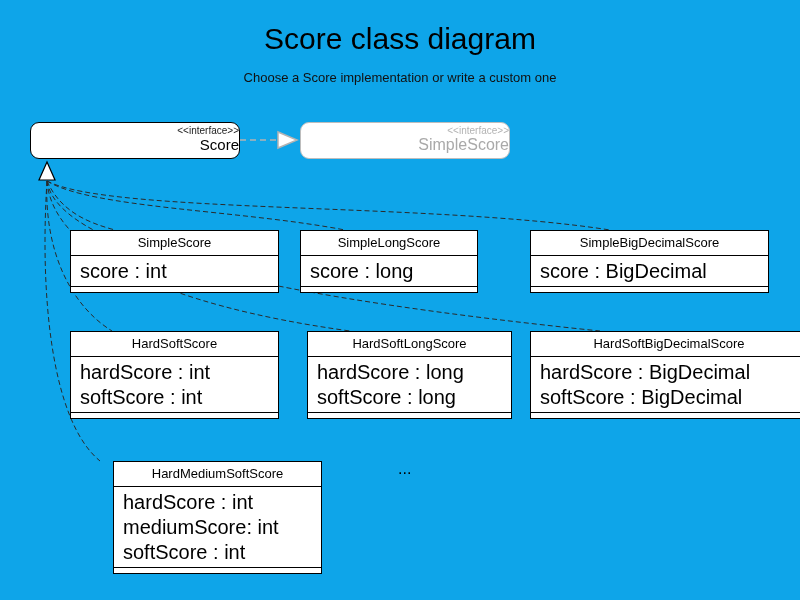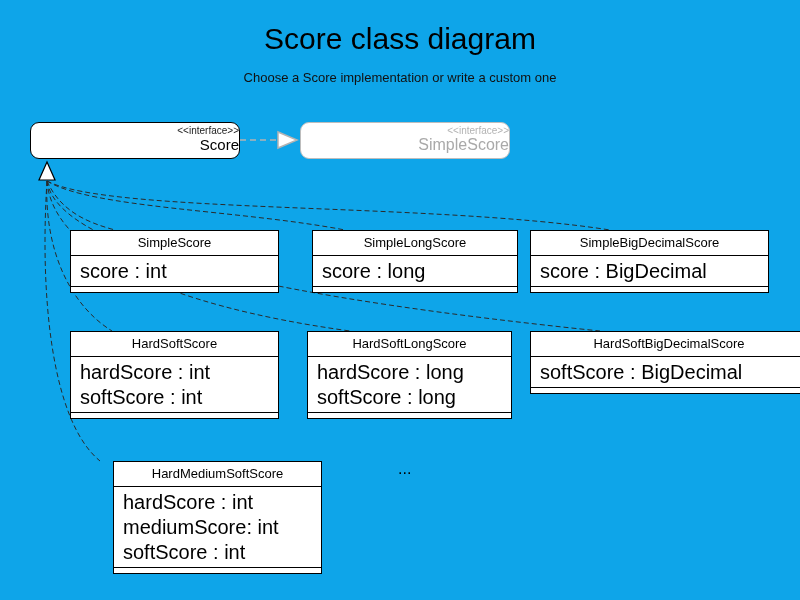--- a/index.html
+++ b/index.html
@@ -78,21 +78,21 @@
   </div>
 
   <div class="class-box" style="left:70px;top:230px;width:209px;">
     <div class="class-title">SimpleScore</div>
     <div class="class-attrs">
       <div class="attr">score : int</div>
     </div>
     <div class="class-methods"></div>
   </div>
 
-  <div class="class-box" style="left:300px;top:230px;width:206px;margin-left:12px;">
+  <div class="class-box" style="left:300px;top:230px;width:178px;">
     <div class="class-title">SimpleLongScore</div>
     <div class="class-attrs">
       <div class="attr">score : long</div>
     </div>
     <div class="class-methods"></div>
   </div>
 
   <div class="class-box" style="left:530px;top:230px;width:239px;">
     <div class="class-title">SimpleBigDecimalScore</div>
     <div class="class-attrs">
@@ -115,20 +115,21 @@
     <div class="class-attrs">
       <div class="attr">hardScore : long</div>
       <div class="attr">softScore : long</div>
     </div>
     <div class="class-methods"></div>
   </div>
 
   <div class="class-box" style="left:530px;top:331px;width:278px;">
     <div class="class-title">HardSoftBigDecimalScore</div>
     <div class="class-attrs">
+      <div class="attr">hardScore : BigDecimal</div>
       <div class="attr">softScore : BigDecimal</div>
     </div>
     <div class="class-methods"></div>
   </div>
 
   <div class="class-box" style="left:70px;top:461px;width:209px;margin-left:43px;">
     <div class="class-title">HardMediumSoftScore</div>
     <div class="class-attrs">
       <div class="attr">hardScore : int</div>
       <div class="attr">mediumScore: int</div>

